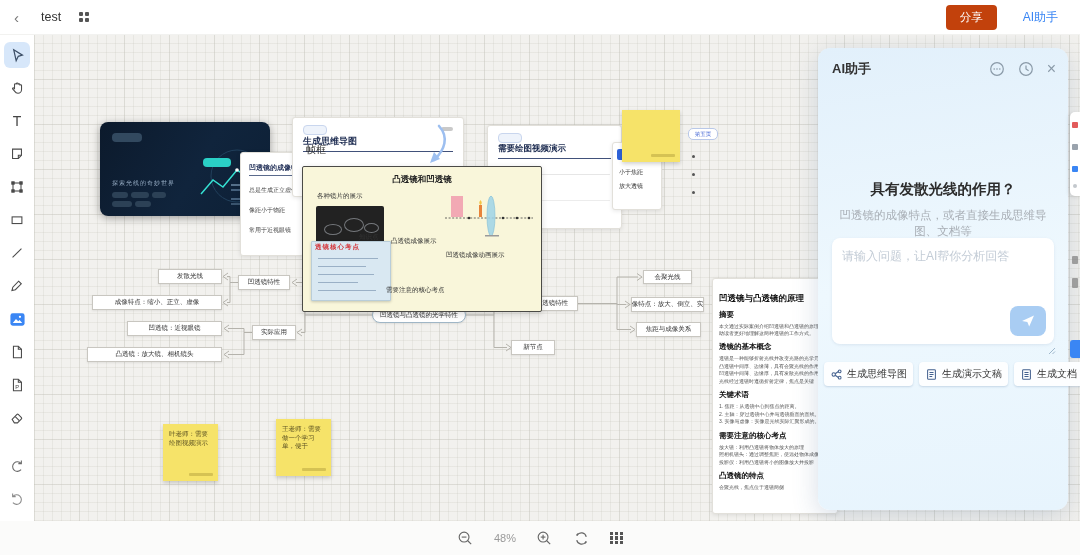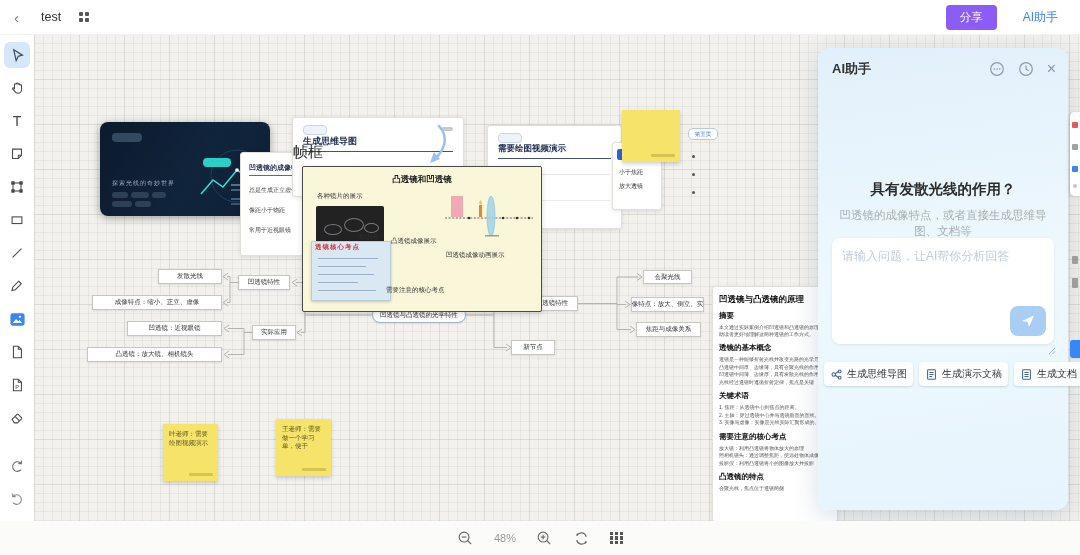--- a/index.html
+++ b/index.html
@@ -7,21 +7,21 @@
        font-family:"Liberation Sans","DejaVu Sans",sans-serif;-webkit-font-smoothing:antialiased;}
   .abs{position:absolute;}
   
   .topbar{position:absolute;left:0;top:0;width:1080px;height:34px;background:#fff;z-index:30;
           display:flex;align-items:center;border-bottom:1px solid #f2f2f0;}
   .back{margin-left:14px;font-size:15px;color:#777;cursor:pointer;}
   .doc-title{margin-left:22px;font-size:12.5px;color:#333;}
   .grid4{margin-left:18px;display:grid;grid-template-columns:4px 4px;grid-gap:2px;cursor:pointer;}
   .grid4 i{width:4px;height:4px;background:#555;border-radius:1px;}
   .topbar-right{margin-left:auto;display:flex;align-items:center;gap:26px;margin-right:22px;}
-  .share-btn{background:#8b5cf6;color:#fff;font-size:11.5px;border:none;border-radius:4px;
+  .share-btn{background:#c2410c;color:#fff;font-size:11.5px;border:none;border-radius:4px;
              padding:5px 14px;cursor:pointer;}
   .ai-link{color:#3a86f4;font-size:12px;cursor:pointer;}
   
   .toolbar{position:absolute;left:0;top:34px;width:34px;height:487px;background:#fff;z-index:25;
            display:flex;flex-direction:column;align-items:center;padding-top:8px;box-sizing:border-box;}
   .tool{width:26px;height:26px;margin-bottom:7px;border-radius:6px;display:flex;align-items:center;
         justify-content:center;cursor:pointer;}
   .tool.sel{background:#d7e7fa;}
   .tool svg{display:block;}
   .tool-T{font-size:14px;color:#444;font-weight:500;}
@@ -58,21 +58,21 @@
           border:1px solid #b9cdd9;border-radius:1px;overflow:hidden;box-shadow:0 1px 3px rgba(0,0,0,.2);}
   .wb-title{position:absolute;left:3px;top:1px;font-size:6.5px;color:#d4373c;font-weight:bold;
             letter-spacing:1px;white-space:nowrap;}
   .wb-line{position:absolute;height:1px;background:#7f98b4;opacity:.7;}
   
   .mm{position:absolute;background:#fff;border:1px solid #c8c6c0;font-size:6.5px;color:#333;
       display:flex;align-items:center;justify-content:center;white-space:nowrap;overflow:hidden;
       box-shadow:0 1px 2px rgba(0,0,0,.08);z-index:2;padding:0 2px;box-sizing:border-box;}
   .mm-center{border-radius:8px;border-color:#9fb6c6;}
   
-  .doc-panel{left:712px;top:286px;width:126px;height:236px;z-index:2;padding:7px 6px;
+  .doc-panel{left:712px;top:278px;width:126px;height:236px;z-index:2;padding:14px 6px;
              box-sizing:border-box;overflow:hidden;}
   .doc-h1{font-size:8.5px;font-weight:bold;color:#111;margin:0 0 5px 0;white-space:nowrap;}
   .doc-h2{font-size:7.5px;font-weight:bold;color:#111;margin:5px 0 3px 0;white-space:nowrap;}
   .doc-p{font-size:5px;color:#555;line-height:7px;height:14px;overflow:hidden;margin:0;}
   .doc-li{font-size:5px;color:#555;line-height:7.5px;white-space:nowrap;overflow:hidden;}
   
   .sticky{position:absolute;background:#f6e369;box-shadow:0 2px 4px rgba(0,0,0,.18);z-index:4;
           padding:6px;box-sizing:border-box;font-size:6.5px;color:#5d5323;line-height:8.5px;}
   .sticky .foot{position:absolute;right:5px;bottom:5px;width:24px;height:3px;background:#cdb94e;
                 border-radius:1px;opacity:.8;}
@@ -174,21 +174,21 @@
     <div style="font-size:6px;color:#444;margin-top:11px;white-space:nowrap;">常用于近视眼镜</div>
   </div>
 
   <div class="card" style="left:292px;top:117px;width:170px;height:78px;z-index:2;">
     <div class="pill" style="left:10px;top:7px;width:22px;height:8px;background:#eef3fb;border:1px solid #c9d6ee;"></div>
     <div class="bar" style="right:10px;top:9px;width:12px;height:4px;background:#c9c9c9;"></div>
     <div style="position:absolute;left:10px;top:17px;right:10px;font-size:9px;font-weight:bold;color:#1c2b50;
                 border-bottom:1px solid #41517a;padding-bottom:3px;white-space:nowrap;">生成思维导图</div>
   </div>
 
-  <div class="abs" style="left:293px;top:143px;font-size:15px;color:#2b2b2b;z-index:3;">帧框</div>
+  <div class="abs" style="left:306px;top:143px;font-size:10px;color:#2b2b2b;z-index:3;">帧框</div>
 
   <div class="card" style="left:487px;top:125px;width:133px;height:102px;z-index:2;">
     <div class="pill" style="left:10px;top:7px;width:22px;height:8px;background:#eef3fb;border:1px solid #c9d6ee;"></div>
     <div style="position:absolute;left:10px;top:17px;right:10px;font-size:8.5px;font-weight:bold;color:#1c2b50;
                 border-bottom:1px solid #41517a;padding-bottom:3px;white-space:nowrap;">需要绘图视频演示</div>
     <div class="bar" style="left:10px;top:48px;width:112px;height:1px;background:#e6e6e6;"></div>
     <div class="bar" style="left:10px;top:74px;width:112px;height:1px;background:#ececec;"></div>
   </div>
 
   <div class="card" style="left:612px;top:142px;width:48px;height:66px;z-index:2;">

